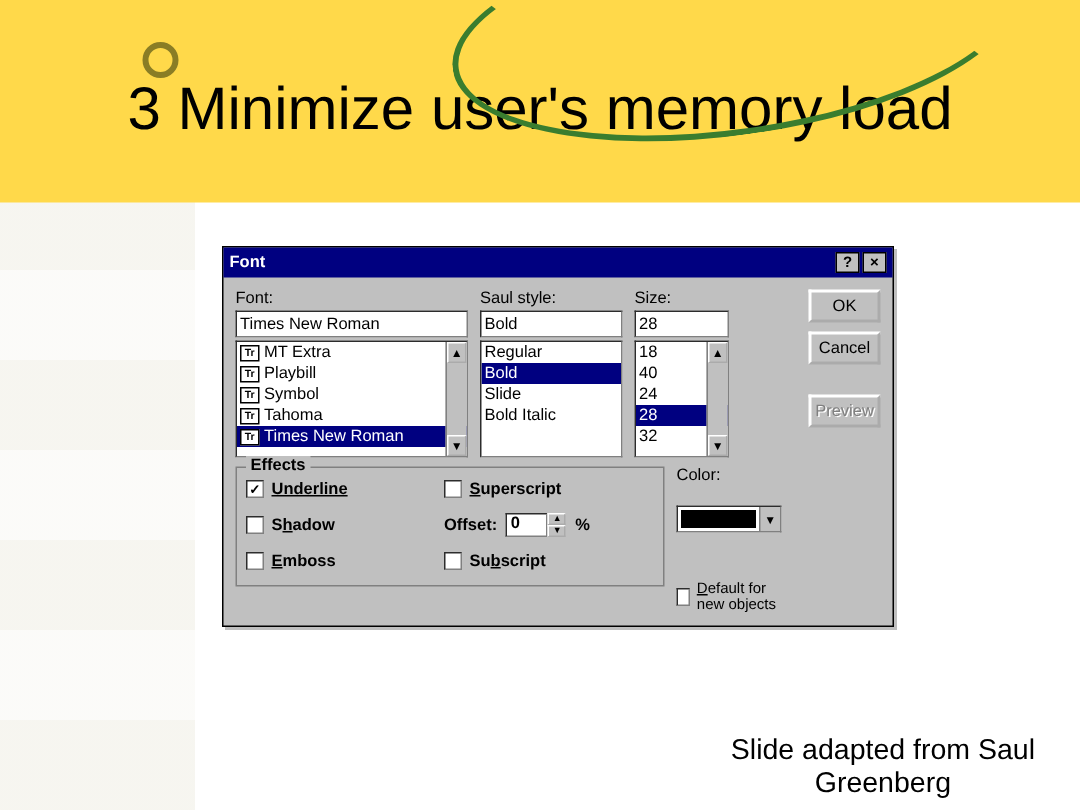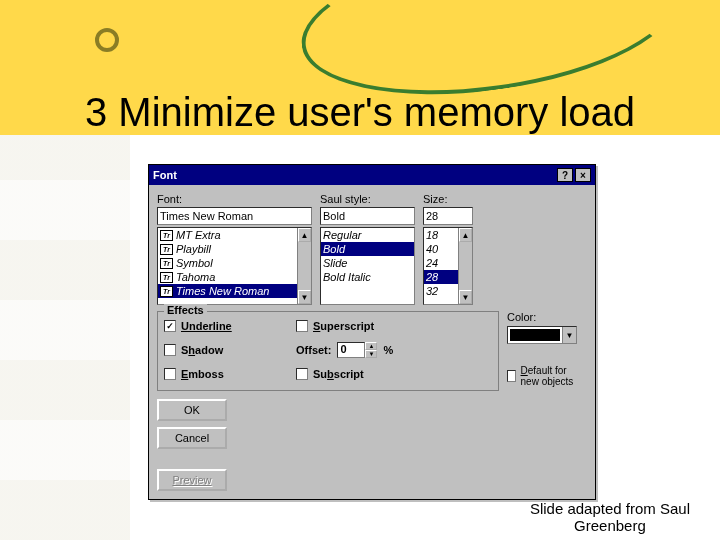--- a/index.html
+++ b/index.html
@@ -11,21 +11,21 @@
     position: relative; overflow: hidden;
   }
   .decor {
     position: absolute; left: 0; top: 0; bottom: 0; width: 130px;
     background: repeating-linear-gradient(0deg, rgba(200,195,160,.35) 0 60px, rgba(200,195,160,.15) 60px 120px);
     opacity: .45; z-index: 0;
   }
   .header {
     position: absolute; left: 0; right: 0; top: 0; height: 135px;
     background: #ffd94a; z-index: 1;
-    display: flex; align-items: flex-end; justify-content: center;
+    display: flex; align-items: center; justify-content: center;
     text-align: center; padding-top: 10px;
   }
   .header h1 {
     font-family: Arial, sans-serif; font-weight: 400;
     font-size: 40px; line-height: 1.15;
   }
   .swoosh {
     position: absolute; right: 40px; top: -50px; width: 380px; height: 140px;
     border: 4px solid #3a7d2f; border-radius: 50%; transform: rotate(-8deg);
     border-top-color: transparent; border-right-color: transparent;
@@ -45,32 +45,32 @@
     display: flex; align-items: center; padding: 0 4px;
     font-weight: bold; font-size: 11px;
   }
   .titlebar .ttl { flex: 1; }
   .tbtn {
     width: 16px; height: 14px; margin-left: 2px;
     background: #c0c0c0; border: 1px solid #000;
     display: flex; align-items: center; justify-content: center;
     font-size: 10px; font-weight: bold; color: #000;
   }
-  .body { padding: 8px; display: flex; gap: 8px; flex-direction: column; }
+  .body { padding: 8px; display: flex; gap: 8px; }
   .leftcol { flex: 1; display: flex; flex-direction: column; gap: 6px; }
   .row1 { display: flex; gap: 8px; }
   .group { display: flex; flex-direction: column; gap: 2px; }
   .lbl { font-size: 11px; }
   .inp {
     border: 1px inset #808080; background: #fff;
     padding: 1px 2px; font-size: 11px; height: 18px;
   }
   .listbox {
     border: 1px inset #808080; background: #fff;
-    font-size: 11px; overflow: hidden; position: relative; font-style: italic;
+    font-size: 11px; overflow: hidden; position: relative;
   }
   .listbox .sb {
     position: absolute; right: 0; top: 0; bottom: 0; width: 14px;
     background: #c0c0c0; border-left: 1px solid #808080;
     display: flex; flex-direction: column; justify-content: space-between;
   }
   .sb .arr {
     height: 14px; background: #c0c0c0; border: 1px outset #fff;
     display: flex; align-items: center; justify-content: center;
     font-size: 8px;
@@ -121,21 +121,21 @@
   }
   .colordrop .sw {
     flex: 1; margin: 2px; background: #000; height: 12px;
   }
   .colordrop .dd {
     width: 14px; background: #c0c0c0; border-left: 1px solid #808080;
     display: flex; align-items: center; justify-content: center; font-size: 8px; height:100%;
   }
   .credit {
     position: absolute; right: 30px; bottom: 6px;
-    font-family: Arial, sans-serif; font-size: 15px; text-align: center;
+    font-family: Arial, sans-serif; font-size: 19px; text-align: center;
     line-height: 1.15;
   }
 </style>
 </head>
 <body>
 
 <div class="decor"></div>
 <div class="swoosh"></div>
 <div class="bullet"></div>
 
@@ -185,21 +185,21 @@
         <div class="group" style="width:95px">
           <span class="lbl">Saul style:</span>
           <input class="inp" value="Bold" style="">
           <div class="listbox" style="height:78px">
             <div class="li">Regular</div>
             <div class="li sel">Bold</div>
             <div class="li">Slide</div>
             <div class="li">Bold Italic</div>
           </div>
         </div>
-        <div class="group" style="width:50px">
+        <div class="group" style="width:63px">
           <span class="lbl">Size:</span>
           <input class="inp" value="28" style="">
           <div class="listbox" style="height:78px">
             <div class="li">18</div>
             <div class="li">40</div>
             <div class="li">24</div>
             <div class="li sel">28</div>
             <div class="li">32</div>
             <div class="sb">
                 <div class="arr">▲</div>
@@ -236,39 +236,39 @@
           </div>
           <label class="chk">
               <span class="box"></span>
               <span><span style="text-decoration:underline">E</span>mboss</span>
             </label>
           <label class="chk">
               <span class="box"></span>
               <span>Su<span style="text-decoration:underline">b</span>script</span>
             </label>
         </div>
-        <div style="width:80px; display:flex; flex-direction:column; gap:3px; padding-top:0;">
+        <div style="width:80px; display:flex; flex-direction:column; gap:14px; padding-top:0;">
           <span class="lbl">Color:</span>
           <div class="colordrop">
             <div class="sw"></div>
             <div class="dd">▼</div>
           </div>
           <label class="chk" style="margin-top:18px">
             <span class="box"></span>
             <span style="font-size:10px"><span style="text-decoration:underline">D</span>efault for new objects</span>
           </label>
         </div>
       </div>
     </div>
     <div class="rightcol">
       <div class="btn95">OK</div>
       <div class="btn95">Cancel</div>
       <div style="height:8px"></div>
       <div class="btn95 dis">
-          <span style="text-decoration:underline">Preview</span>
+          <span style="">Preview</span>
         </div>
     </div>
   </div>
 </div>
 
 <div class="credit">
   <div>Slide adapted from Saul</div>
   <div>Greenberg</div>
 </div>
 

